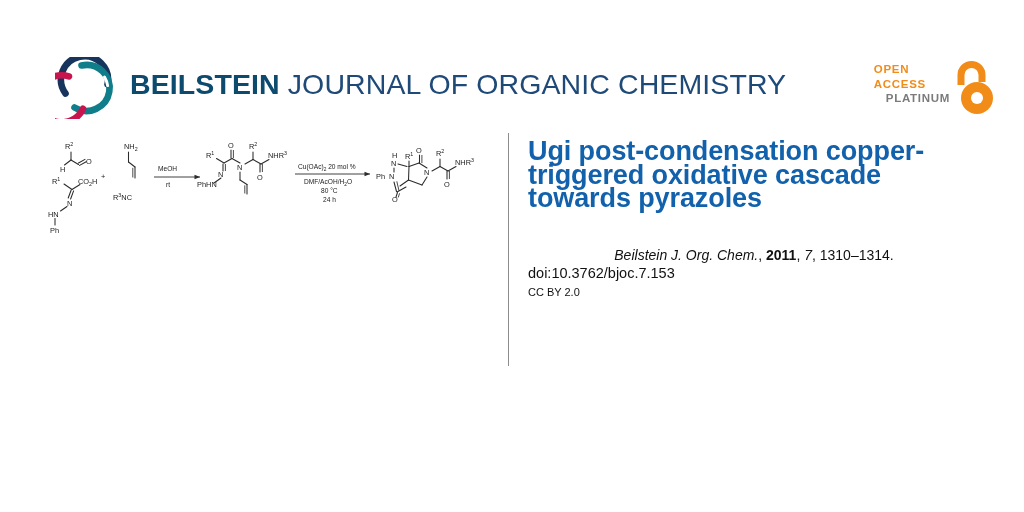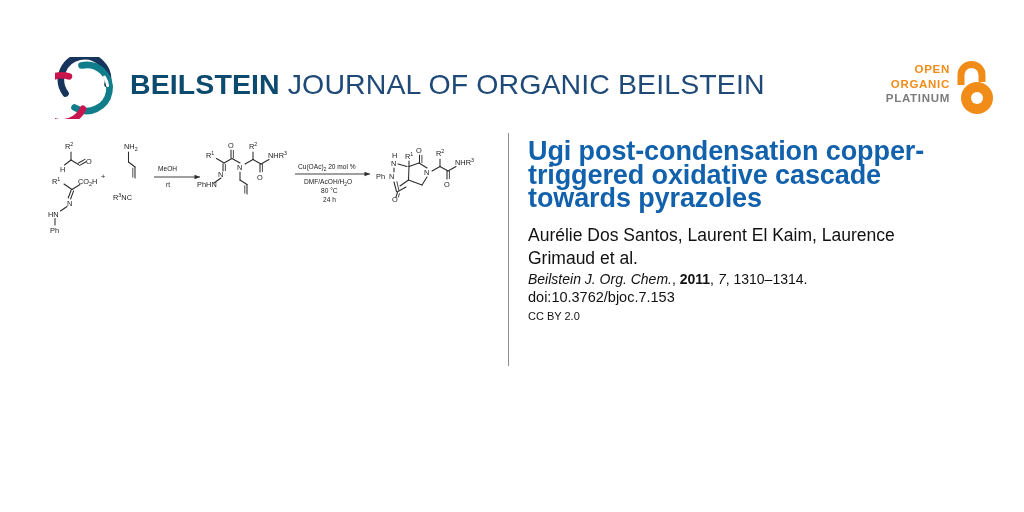--- a/index.html
+++ b/index.html
@@ -46,21 +46,20 @@
 
   
   #oa-badge {
     position: absolute;
     left: 872px; top: 60px;
     width: 125px; height: 62px;
   }
   #oa-text {
     position: absolute;
     right: 47px; top: 2px;
-    text-align: right;
     line-height: 14.5px;
     font-size: 11.5px;
     font-weight: bold;
     letter-spacing: 0.7px;
   }
   #oa-text .oa-orange { color: #f28c18; display: block; }
   #oa-text .oa-grey { color: #7b7b7b; display: block; padding-left: 12px; }
   #oa-lock {
     position: absolute;
     right: 0px; top: 0px;
@@ -90,24 +89,26 @@
     letter-spacing: -0.1px;
   }
   #article-authors {
     margin-top: 13px;
     font-size: 17.5px;
     line-height: 23px;
     color: #111111;
     max-width: 436px;
   }
   #article-citation {
+    margin-top: 35px;
     font-size: 14px;
     color: #111111;
     font-style: italic;
     line-height: 18px;
+    text-align: center;
   }
   #article-citation .cit-year {
     font-weight: bold;
     font-style: normal;
   }
   #article-citation .cit-vol {
     font-style: italic;
   }
   #article-citation .cit-plain {
     font-style: normal;
@@ -170,26 +171,26 @@
       <path d="M 10.5 36.5 A 23.5 23.5 0 1 1 52.5 27.5" stroke="#17355c" stroke-width="6.6" fill="none" stroke-linecap="round"></path>
 
       <path d="M 26.5 8.5 A 23 23 0 1 1 19.5 50.5" stroke="#0f7d8a" stroke-width="6.6" fill="none" stroke-linecap="round"></path>
 
       <path d="M 44 14.5 A 23.5 23.5 0 1 1 40 49.5" stroke="#c9154e" stroke-width="6.6" fill="none" stroke-linecap="round" transform="rotate(150 31 31)"></path>
 
       <path d="M 49.5 20 A 23.5 23.5 0 0 1 52.6 28.6" stroke="#ffffff" stroke-width="3.0" fill="none" stroke-linecap="round"></path>
     </svg>
   </div>
 
-  <div id="journal-wordmark"><span class="wm-bold">BEILSTEIN</span><span class="wm-light"> JOURNAL OF ORGANIC BEILSTEIN</span></div>
+  <div id="journal-wordmark"><span class="wm-bold">BEILSTEIN</span><span class="wm-light"> JOURNAL OF ORGANIC CHEMISTRY</span></div>
 
   <div id="oa-badge">
     <div id="oa-text">
       <span class="oa-orange">OPEN</span>
-      <span class="oa-orange">ORGANIC</span>
+      <span class="oa-orange">ACCESS</span>
       <span class="oa-grey">PLATINUM</span>
     </div>
     <div id="oa-lock">
       <svg width="44" height="58" viewBox="0 0 44 58" xmlns="http://www.w3.org/2000/svg">
 
         <path d="M 8 25 L 8 15 A 10.5 10.5 0 0 1 29 15 L 29 22" stroke="#f28c18" stroke-width="7" fill="none" stroke-linecap="butt"></path>
 
         <circle cx="24" cy="38" r="16" fill="#f28c18"></circle>
         <circle cx="24" cy="38" r="6" fill="#ffffff"></circle>
       </svg>
@@ -329,19 +330,18 @@
     <text class="chem-label" x="404" y="55">O</text>
     <path class="bond" d="M 408 39 L 416 34.5"></path>
     <text class="chem-label" x="415" y="33">NHR<tspan class="chem-sup" dy="-3">3</tspan></text>
   </svg>
 </div>
 
 <div id="article-panel">
 
   <h1 id="article-title">Ugi post-condensation copper-triggered oxidative cascade towards pyrazoles</h1>
 
-  <div id="article-authors">Aurélie Dos Santos, Laurent El Kaim, Laurence Grimaud et al.</div>
 
   <div id="article-citation"><span>Beilstein J. Org. Chem.</span><span class="cit-plain">, </span><span class="cit-year">2011</span><span class="cit-plain">, </span><span class="cit-vol">7</span><span class="cit-plain">, </span><span class="cit-plain">1310–1314.</span></div>
 
   <div id="article-doi">doi:10.3762/bjoc.7.153</div>
   <div id="article-license">CC BY 2.0</div>
 </div>
 
 </body></html>

